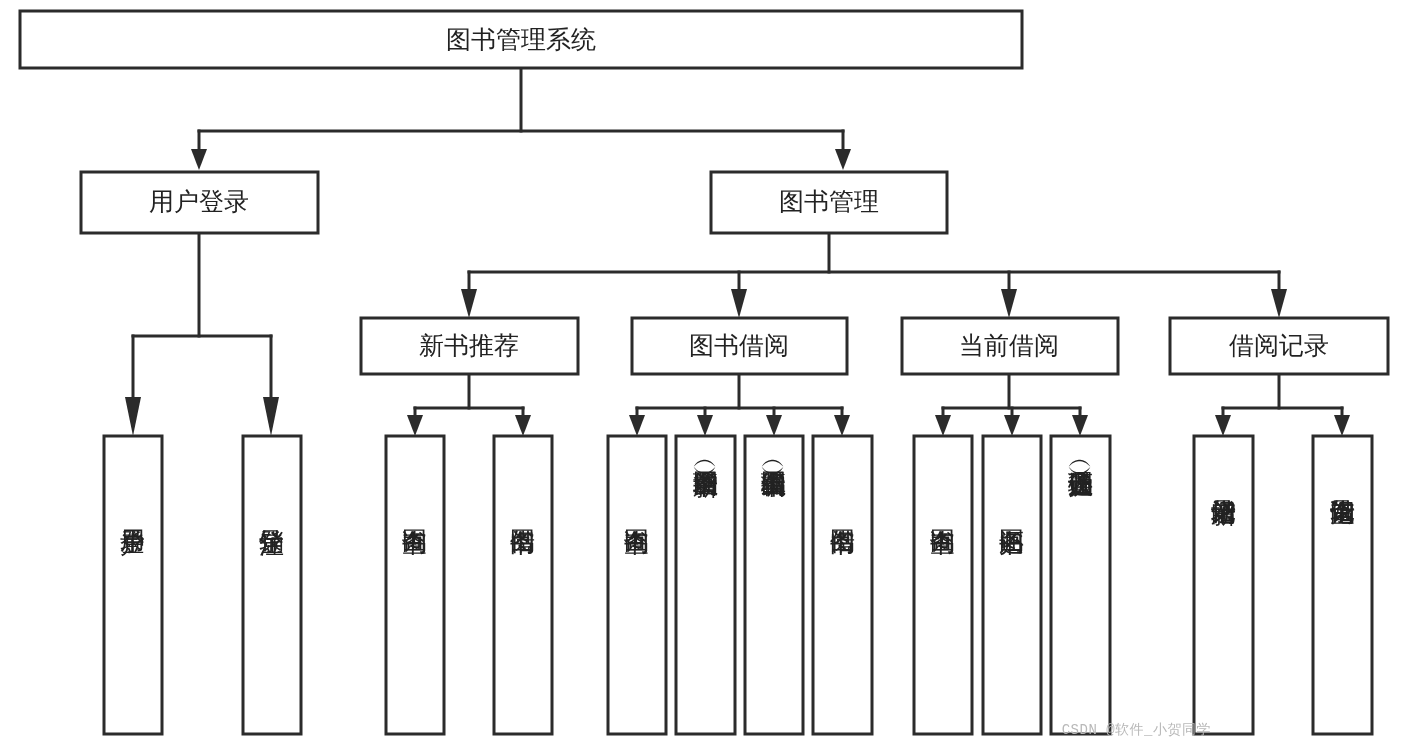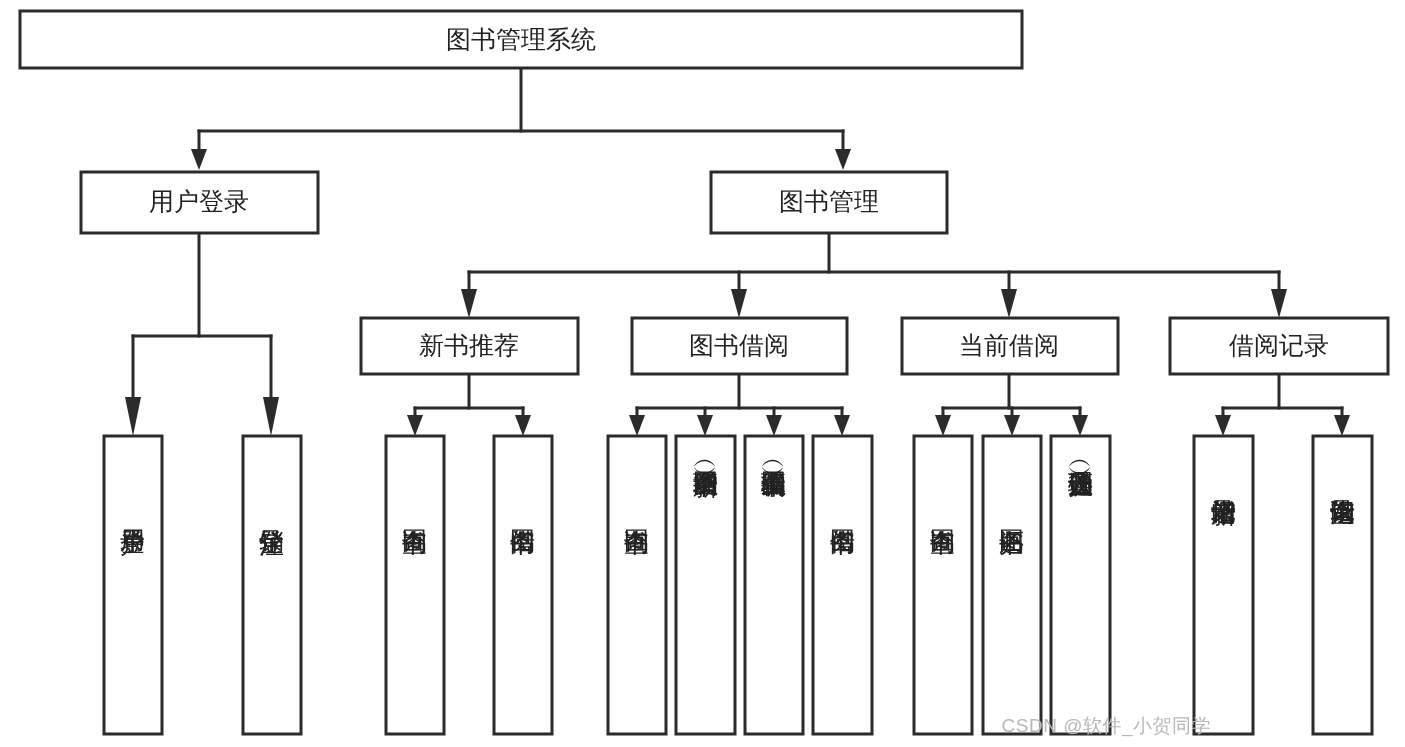--- a/index.html
+++ b/index.html
@@ -50,22 +50,22 @@
   .node-label-vertical {
     fill: #222222;
     font-family: "Liberation Sans", "DejaVu Sans", sans-serif;
     font-size: 25px;
     text-anchor: middle;
   }
   .watermark {
     position: absolute;
     right: 12px;
     bottom: 8px;
-    font-family: Liberation Sans, sans-serif;
-    font-size: 19px;
+    font-family: Liberation Mono, monospace;
+    font-size: 14px;
     color: #b8b8b8;
     white-space: nowrap;
     letter-spacing: 0.5px;
   }
 </style>
 </head>
 <body>
 
 <div id="diagram-root">
 

